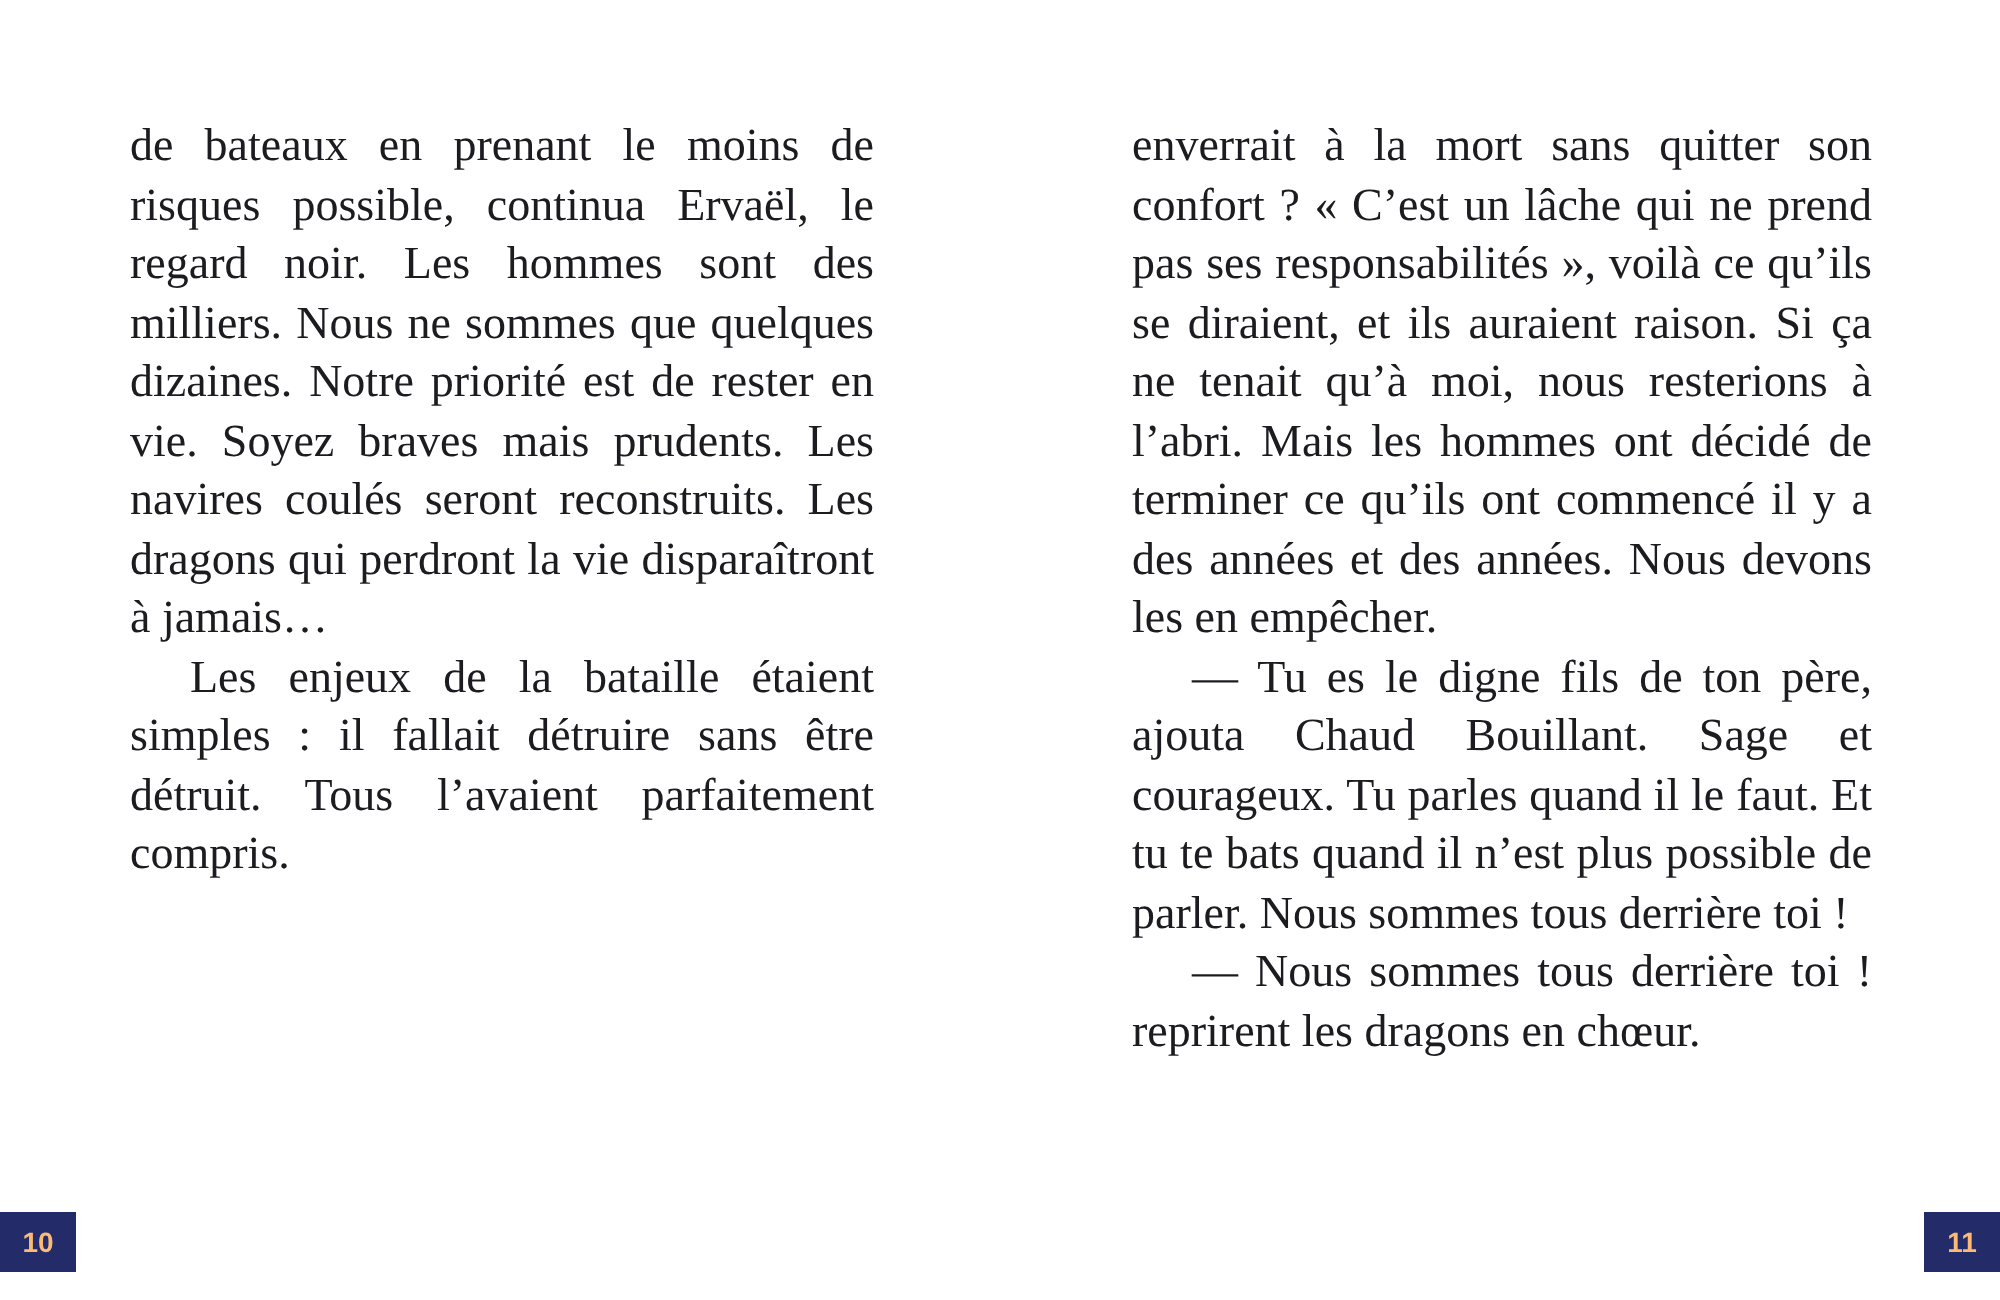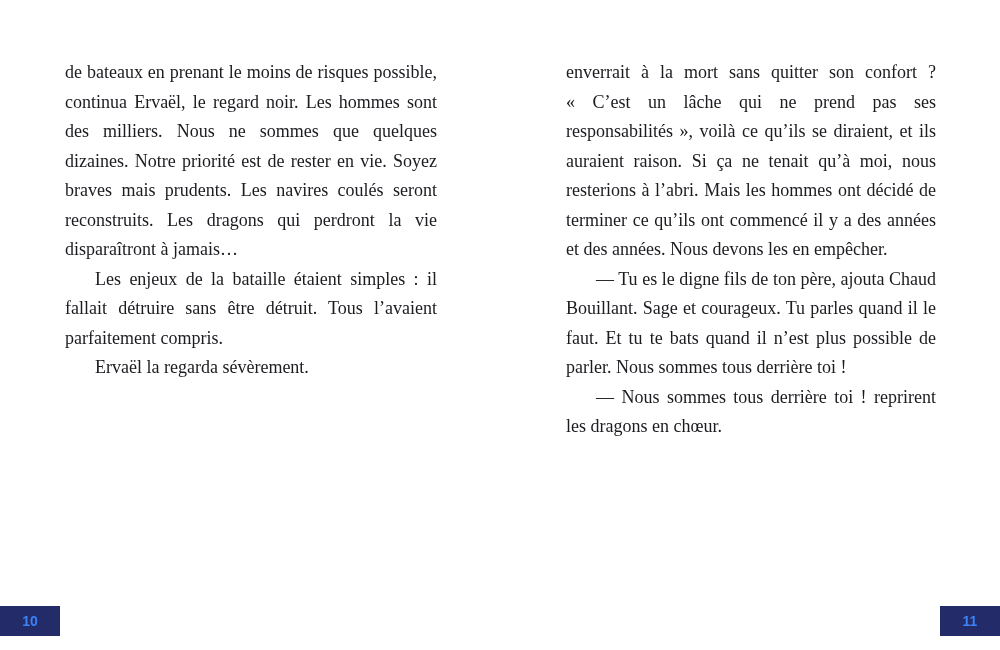--- a/index.html
+++ b/index.html
@@ -14,56 +14,55 @@
     width: 1000px;
     height: 650px;
     background: #ffffff;
     overflow: hidden;
     color: #1b1b20;
   }
   .col {
     position: absolute;
     top: 58px;
     width: 372px;
-    font-size: 18px;
+    font-size: 23px;
     line-height: 29.5px;
     text-align: justify;
     hyphens: auto;
     -webkit-hyphens: auto;
   }
   .col-left  { left: 65px; }
   .col-right { left: 566px; width: 370px; }
   .para { text-indent: 0; }
   .para.indent { text-indent: 30px; }
   .pagenum {
     position: absolute;
     bottom: 14px;
-    width: 60px;
+    width: 38px;
     height: 30px;
     background: var(--accent, #242b69);
-    color: #3b82f6;
+    color: #fdba74;
     font-family: "Liberation Sans", sans-serif;
     font-weight: bold;
     font-size: 14px;
     display: flex;
     align-items: center;
     justify-content: center;
   }
   .pagenum-left  { left: 0; }
   .pagenum-right { right: 0; }
 </style>
 </head>
 <body>
 
 <div class="spread" style="color: rgb(27, 27, 32);">
 
   <div class="col col-left">
       <p class="para">de bateaux en prenant le moins de risques possible, continua Ervaël, le regard noir. Les hommes sont des milliers. Nous ne sommes que quelques dizaines. Notre priorité est de rester en vie. Soyez braves mais prudents. Les navires coulés seront reconstruits. Les dragons qui perdront la vie disparaîtront à jamais…</p>
       <p class="para indent">Les enjeux de la bataille étaient simples&nbsp;: il fallait détruire sans être détruit. Tous l’avaient parfaitement compris.</p>
-      <p class="para indent">Ervaël la regarda sévèrement.</p>
     </div>
 
   <div class="col col-right">
       <p class="para">enverrait à la mort sans quitter son confort&nbsp;? «&nbsp;C’est un lâche qui ne prend pas ses responsabilités&nbsp;», voilà ce qu’ils se diraient, et ils auraient raison. Si ça ne tenait qu’à moi, nous resterions à l’abri. Mais les hommes ont décidé de terminer ce qu’ils ont commencé il y a des années et des années. Nous devons les en empêcher.</p>
       <p class="para indent">— Tu es le digne fils de ton père, ajouta Chaud Bouillant. Sage et courageux. Tu parles quand il le faut. Et tu te bats quand il n’est plus possible de parler. Nous sommes tous derrière toi&nbsp;!</p>
       <p class="para indent">— Nous sommes tous derrière toi&nbsp;! reprirent les dragons en chœur.</p>
     </div>
 
   <div class="pagenum pagenum-left">10</div>
 

